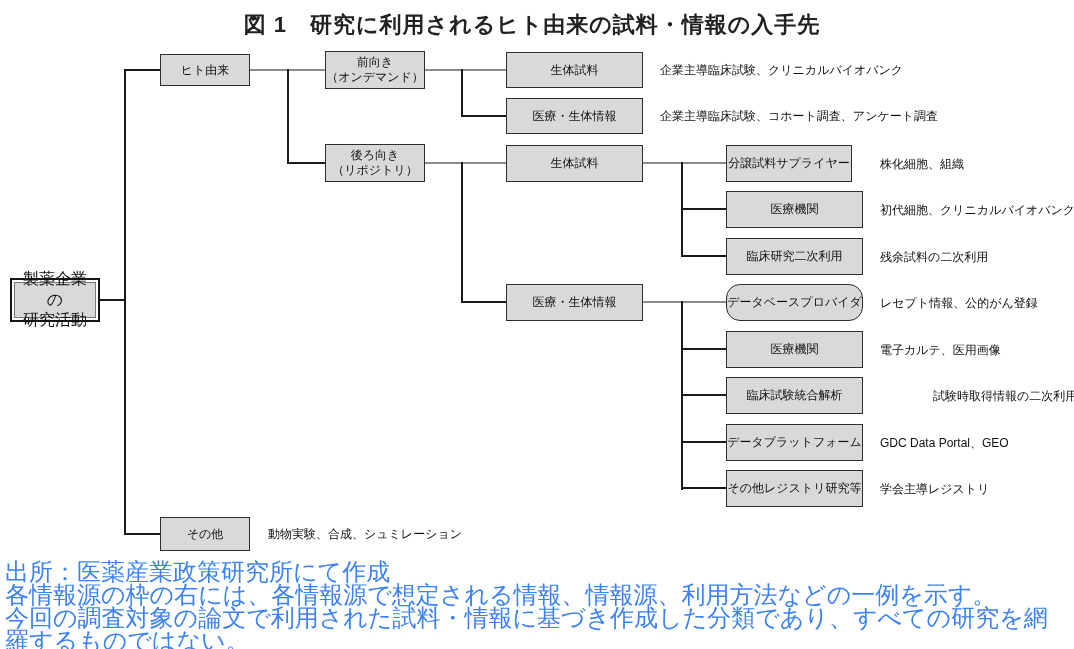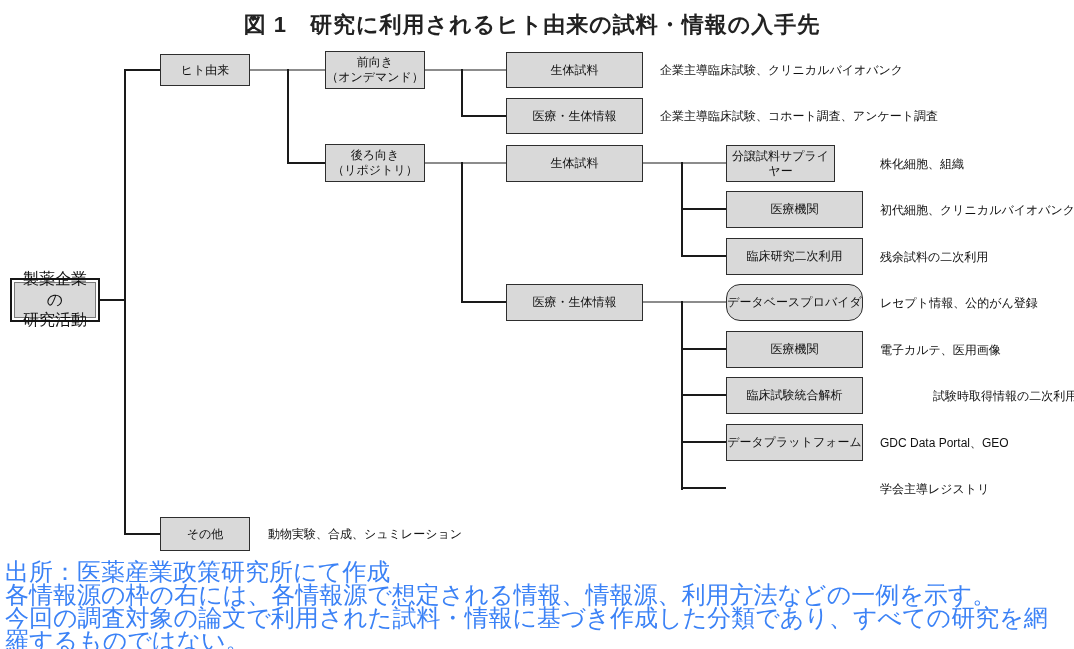--- a/index.html
+++ b/index.html
@@ -76,27 +76,28 @@
     <div class="box" style="left:325px;top:51px;width:100px;height:38px;">前向き
 （オンデマンド）</div>
     <div class="box" style="left:325px;top:144px;width:100px;height:38px;">後ろ向き
 （リポジトリ）</div>
 
     <div class="box" style="left:506px;top:52px;width:137px;height:36px;">生体試料</div>
     <div class="box" style="left:506px;top:98px;width:137px;height:36px;">医療・生体情報</div>
     <div class="box" style="left:506px;top:145px;width:137px;height:37px;">生体試料</div>
     <div class="box" style="left:506px;top:284px;width:137px;height:37px;">医療・生体情報</div>
 
-    <div class="box" style="left:726px;top:145px;width:109px;height:37px;">分譲試料サプライヤー</div>
+    <div class="box" style="left:726px;top:145px;width:126px;height:37px;">分譲試料サプライヤー</div>
     <div class="box" style="left:726px;top:191px;width:137px;height:37px;">医療機関</div>
     <div class="box" style="left:726px;top:238px;width:137px;height:37px;">臨床研究二次利用</div>
     <div class="box" style="left:726px;top:284px;width:137px;height:37px;border-radius:14px;">データベースプロバイダ</div>
     <div class="box" style="left:726px;top:331px;width:137px;height:37px;">医療機関</div>
     <div class="box" style="left:726px;top:377px;width:137px;height:37px;">臨床試験統合解析</div>
     <div class="box" style="left:726px;top:424px;width:137px;height:37px;">データプラットフォーム</div>
+    <div class="box" style="left:726px;top:470px;width:137px;height:37px;">その他レジストリ研究等</div>
 
     <div class="note" style="left:660px;top:70px;">企業主導臨床試験、クリニカルバイオバンク</div>
     <div class="note" style="left:660px;top:116px;">企業主導臨床試験、コホート調査、アンケート調査</div>
     <div class="note" style="left:880px;top:164px;">株化細胞、組織</div>
     <div class="note" style="left:880px;top:210px;">初代細胞、クリニカルバイオバンク</div>
     <div class="note" style="left:880px;top:257px;">残余試料の二次利用</div>
     <div class="note" style="left:880px;top:303px;">レセプト情報、公的がん登録</div>
     <div class="note" style="left:880px;top:350px;">電子カルテ、医用画像</div>
     <div class="note" style="left:923px;top:396px;margin-left:10px;">試験時取得情報の二次利用</div>
     <div class="note" style="left:880px;top:443px;">GDC Data Portal、GEO</div>

